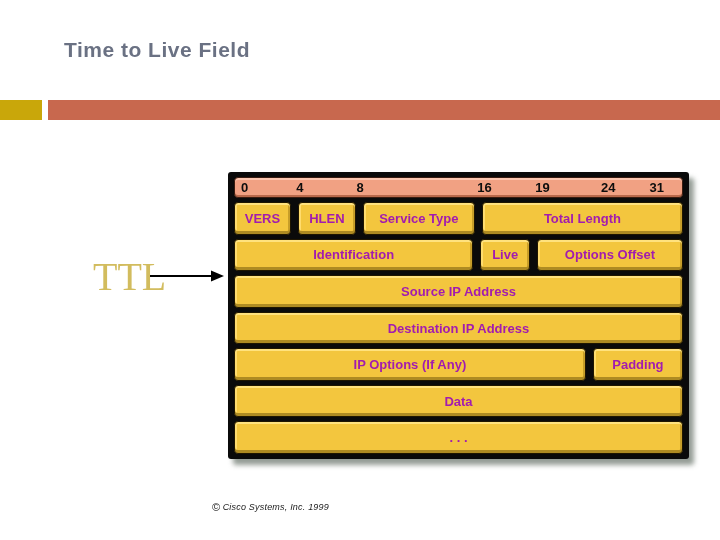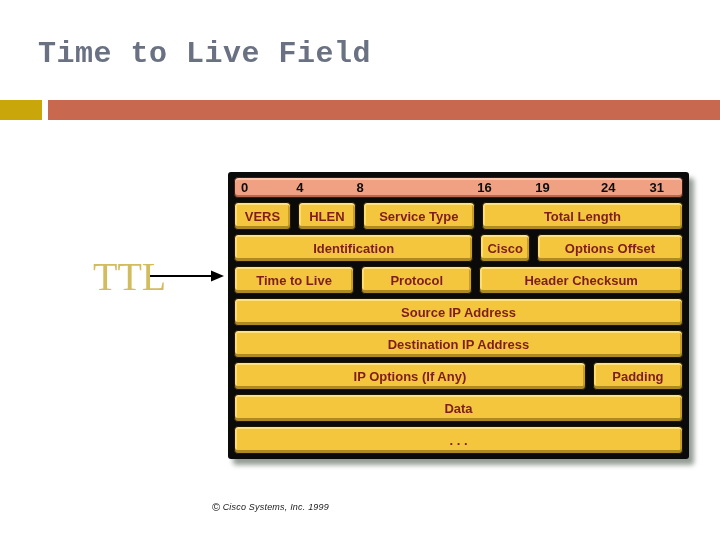--- a/index.html
+++ b/index.html
@@ -8,27 +8,26 @@
     position: relative;
     width: 720px; height: 540px;
     background: #ffffff;
     font-family: "Liberation Sans", sans-serif;
     overflow: hidden;
   }
 
   
   .slide-title {
     position: absolute;
-    left: 38px; top: 38px;
-    font-size: 30px;
+    left: 64px; top: 38px;
+    font-size: 21px;
     line-height: 1.1;
     color: #6A7183;
     letter-spacing: 0.5px;
     white-space: nowrap;
-    font-family: Liberation Mono, monospace;
   }
   .accent-square {
     position: absolute;
     left: 0; top: 100px;
     width: 42px; height: 20px;
     background: #C9A70A;
   }
   .accent-bar {
     position: absolute;
     left: 48px; top: 100px;
@@ -99,21 +98,21 @@
     justify-content: center;
     background: #F3C63E;
     border: 1px solid #1f1600;
     border-radius: 4px;
     box-shadow: inset 0 2px 0 #FFE27E,
                 inset 0 -3px 0 #AE8B22,
                 inset 2px 0 0 #FFDC6E,
                 inset -2px 0 0 #C79E29;
     font-weight: bold;
     font-size: 13px;
-    color: #7f1d1d;
+    color: #a21caf;
     white-space: nowrap;
     overflow: hidden;
   }
 
   
   .copyright {
     position: absolute;
     left: 212px; top: 501px;
     font-size: 9px;
     color: #1c1c1c;
@@ -149,29 +148,24 @@
 
   <div class="frow">
     <div class="field" style="flex:56 1 0">VERS</div>
     <div class="field" style="flex:57 1 0">HLEN</div>
     <div class="field" style="flex:112 1 0">Service Type</div>
     <div class="field" style="flex:203 1 0">Total Length</div>
   </div>
 
   <div class="frow">
     <div class="field" style="flex:234 1 0">Identification</div>
-    <div class="field" style="flex:47 1 0">Cisco</div>
+    <div class="field" style="flex:47 1 0">Live</div>
     <div class="field" style="flex:142 1 0">Options Offset</div>
   </div>
 
-  <div class="frow">
-    <div class="field" style="flex:119 1 0">Time to Live</div>
-    <div class="field" style="flex:110 1 0">Protocol</div>
-    <div class="field" style="flex:203 1 0">Header Checksum</div>
-  </div>
 
   <div class="frow">
     <div class="field" style="flex:1">Source IP Address</div>
   </div>
 
   <div class="frow">
     <div class="field" style="flex:1">Destination IP Address</div>
   </div>
 
   <div class="frow">

